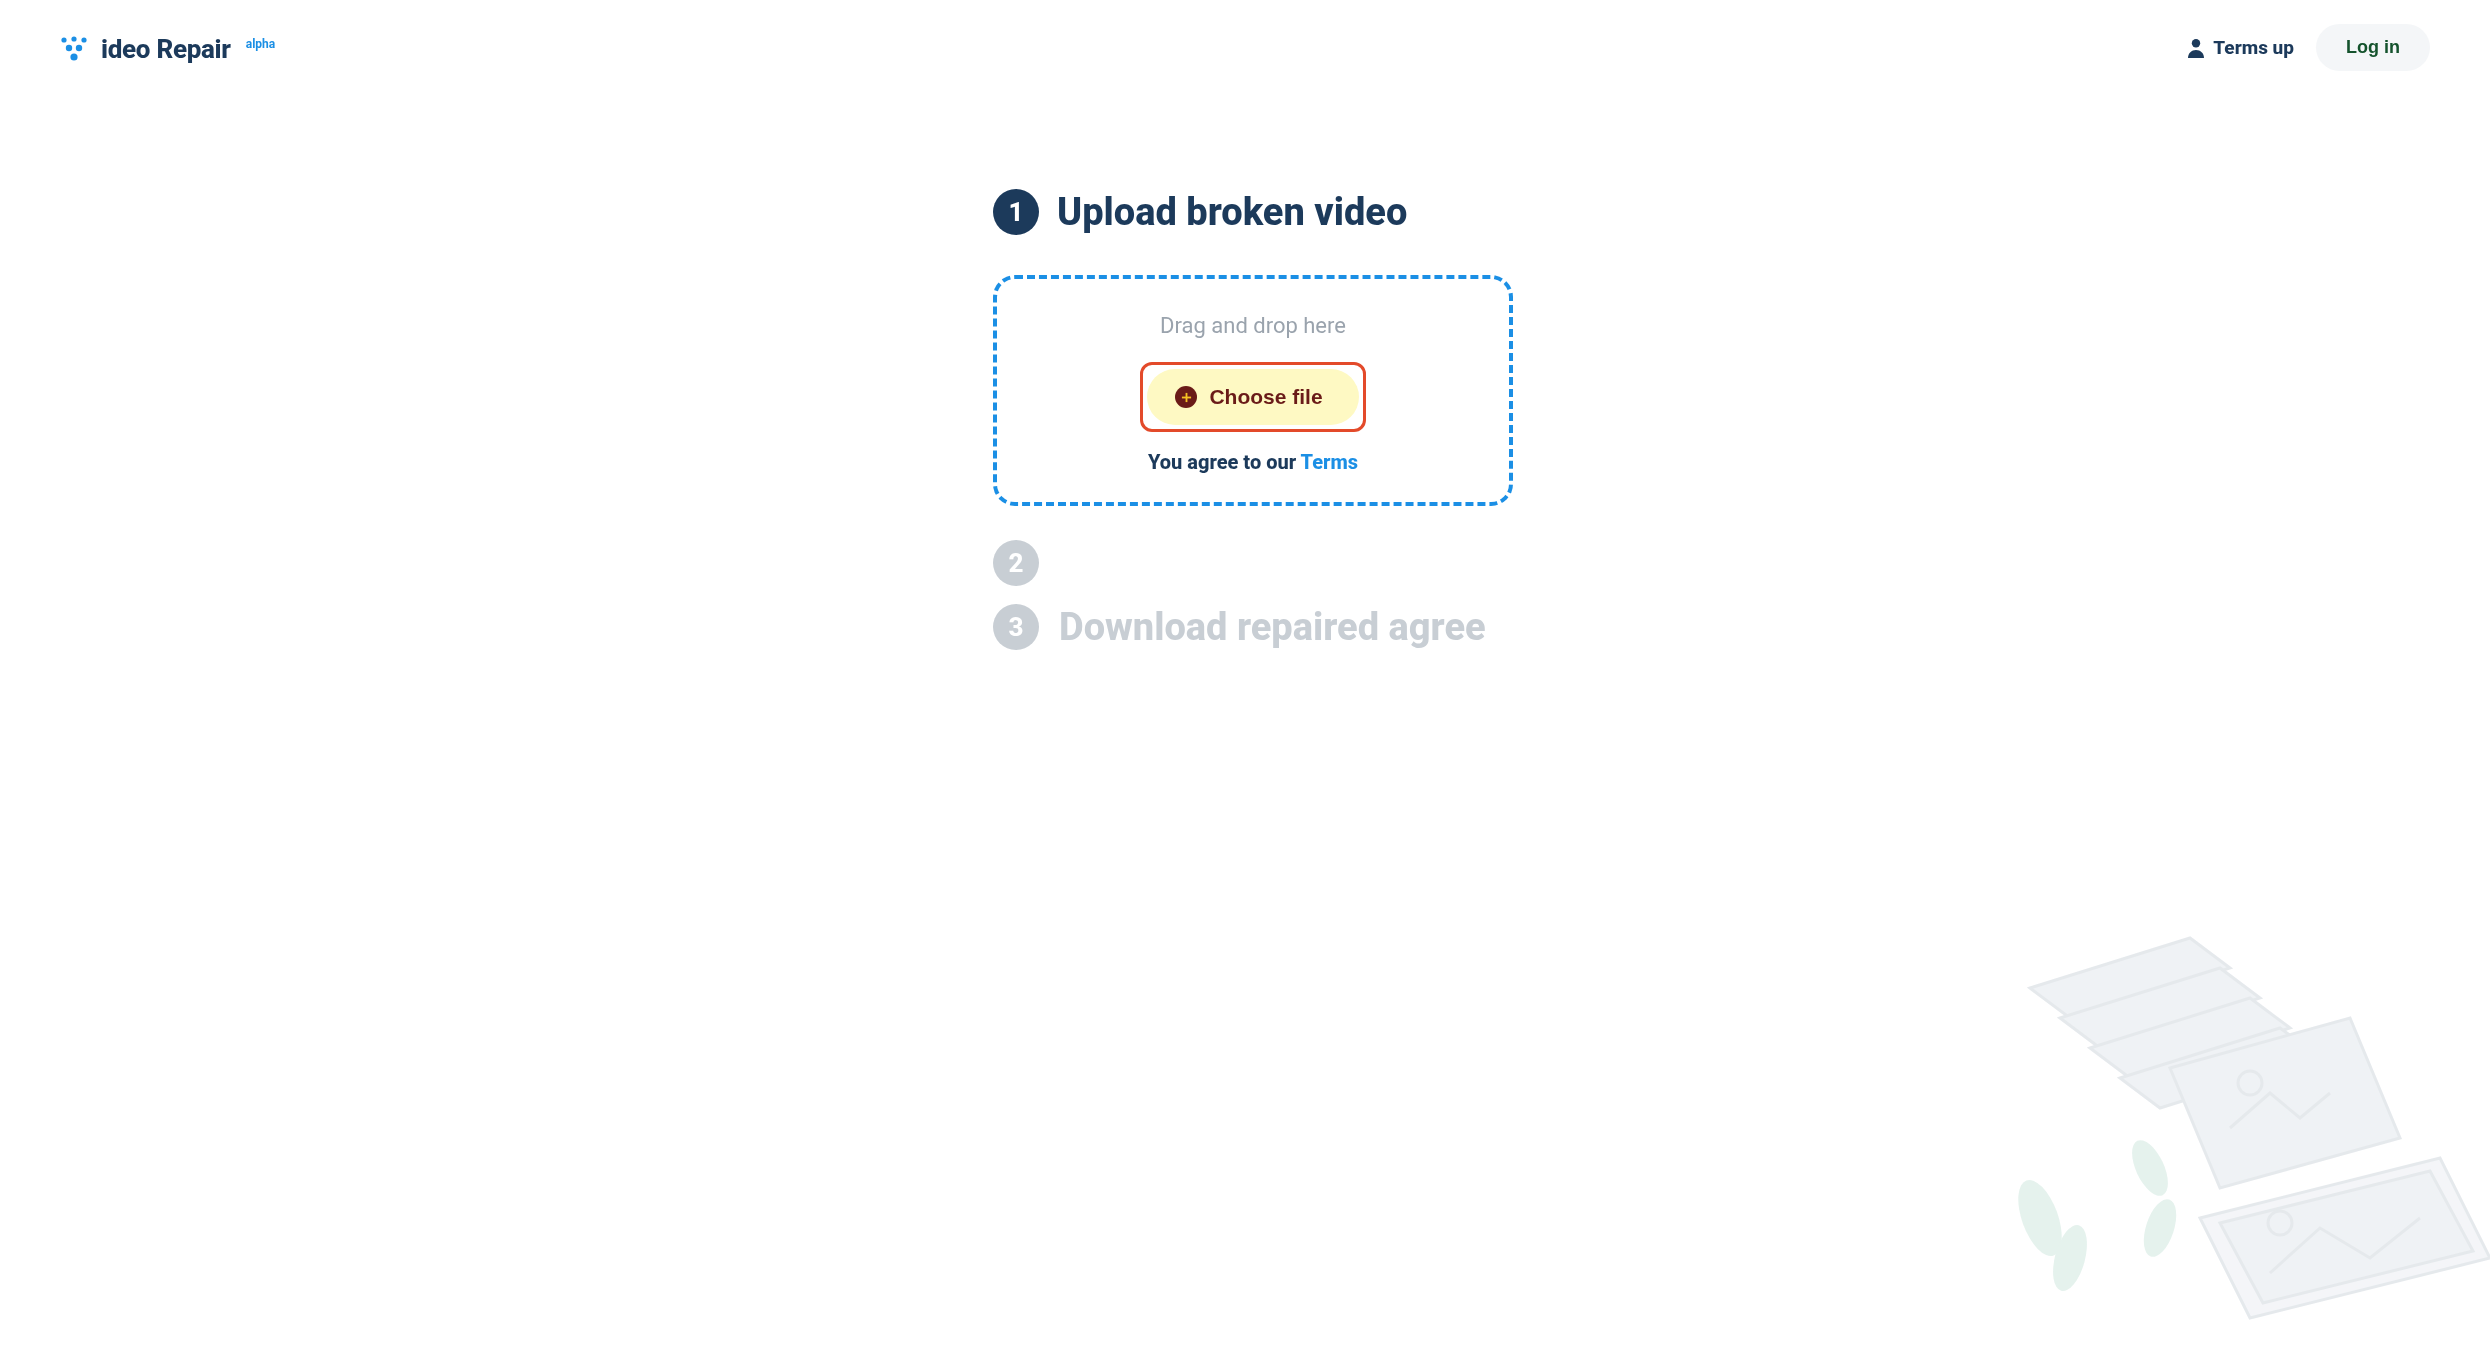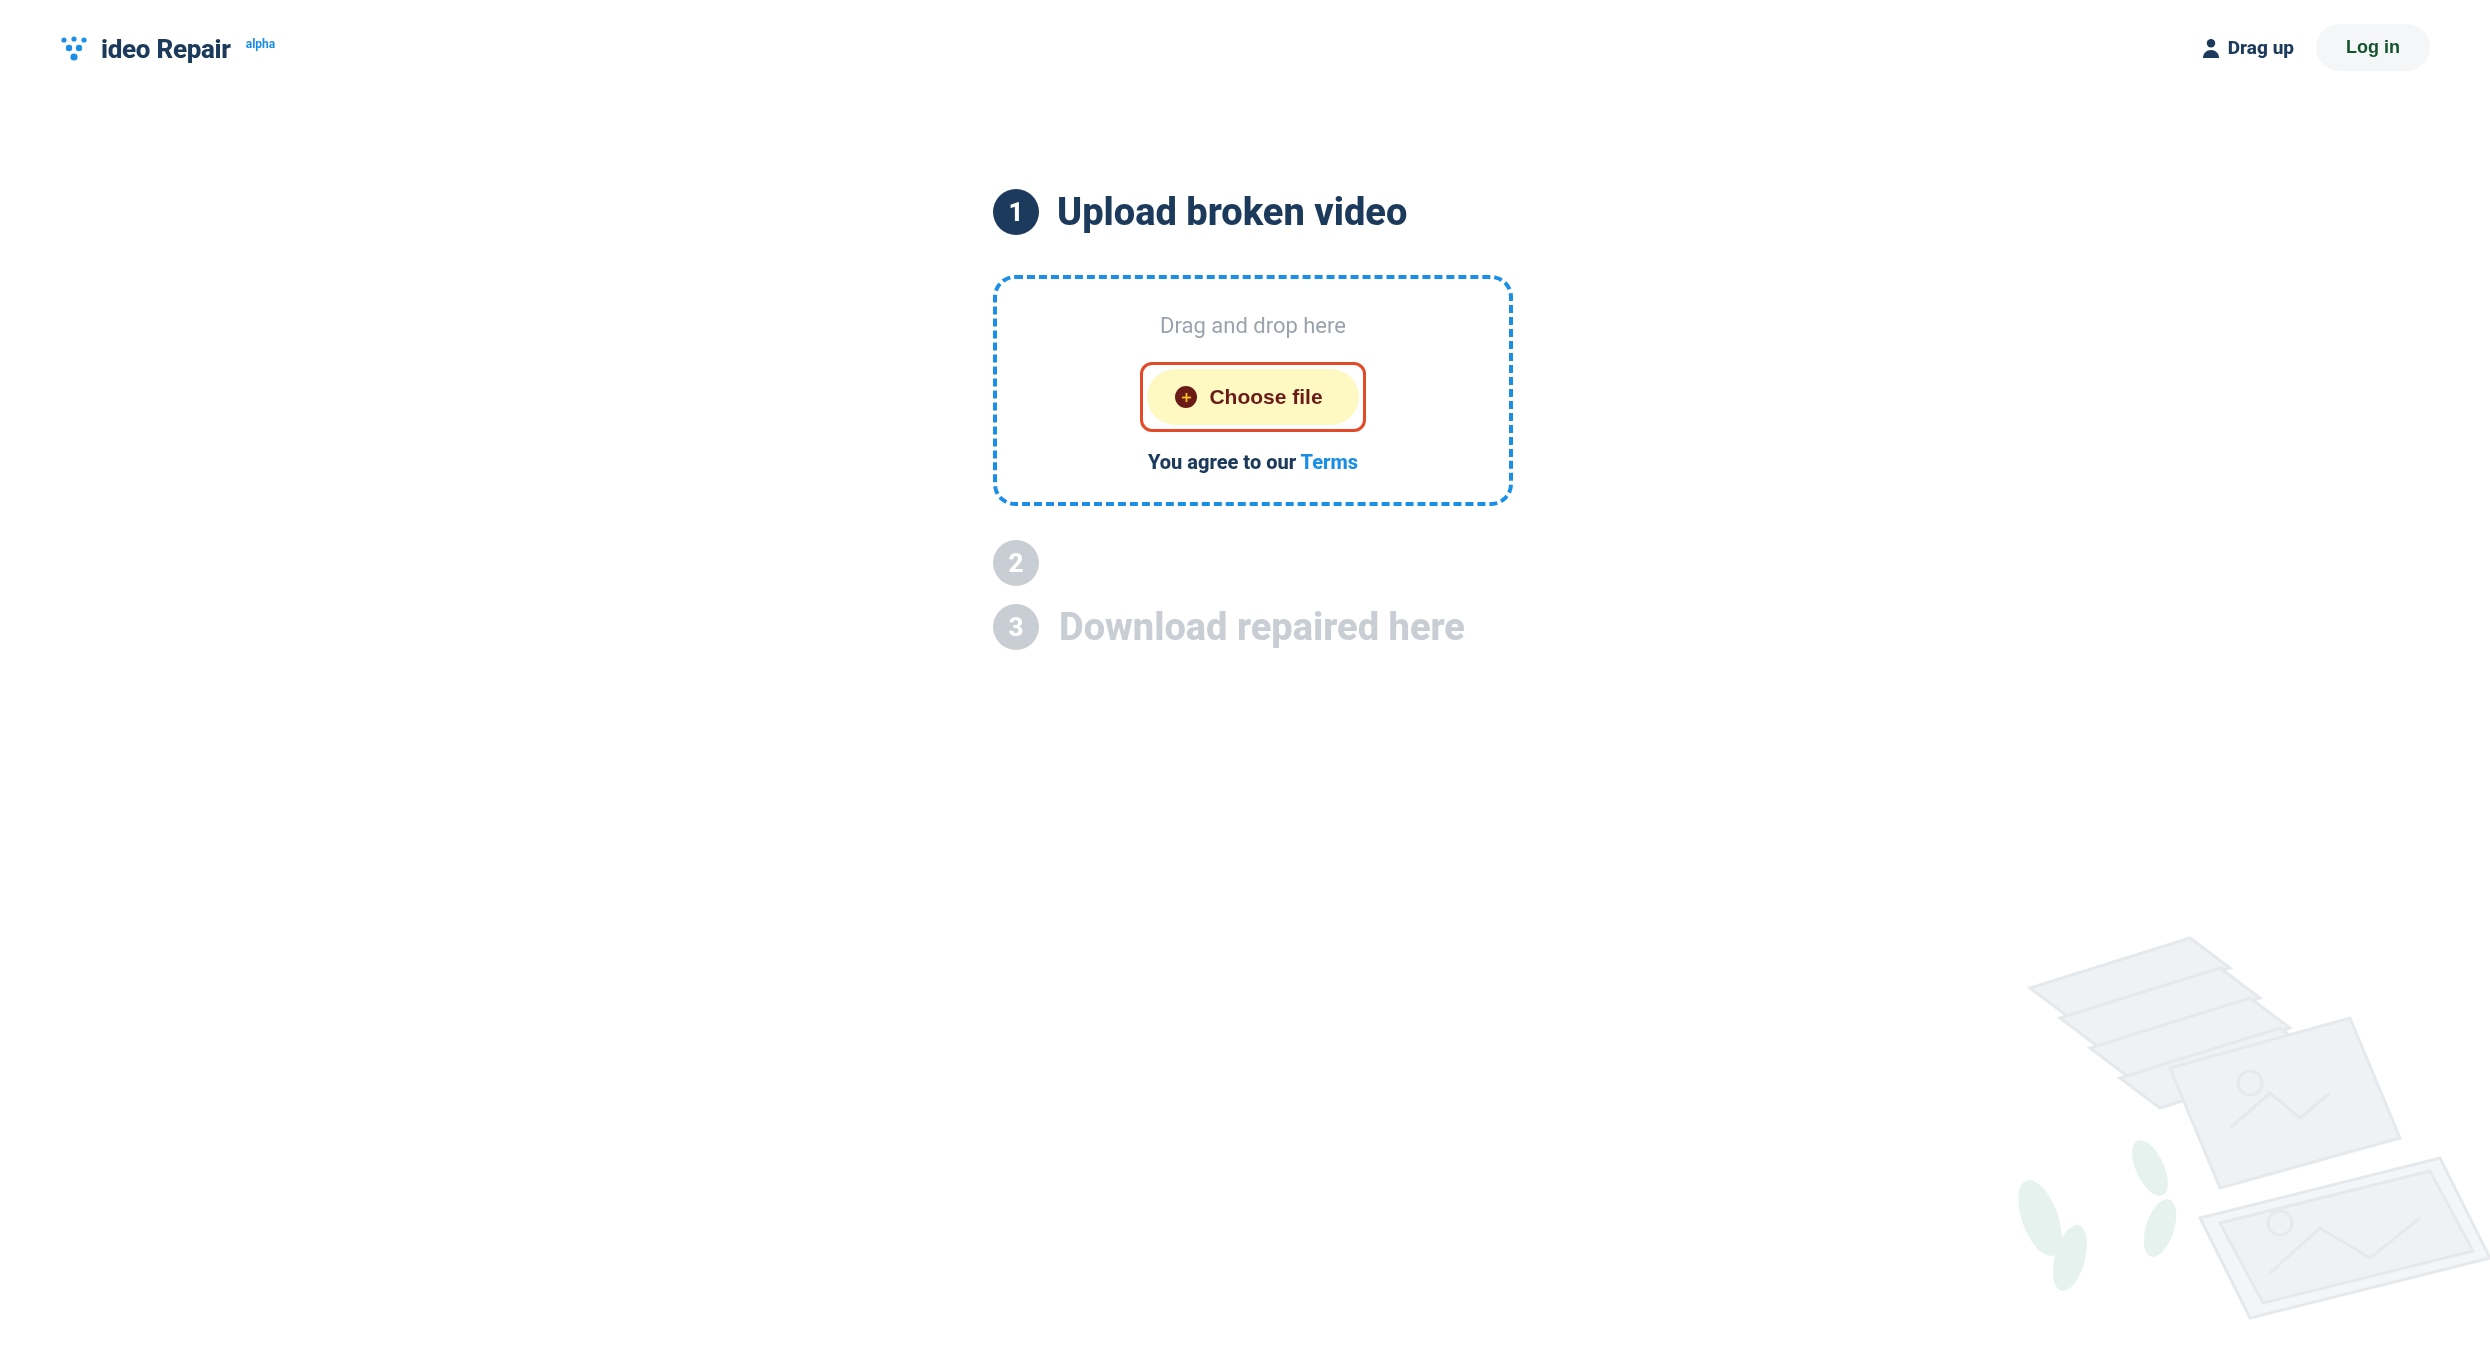--- a/index.html
+++ b/index.html
@@ -224,21 +224,21 @@
     <span class="logo-alpha">alpha</span>
   </div>
   <div class="header-right">
     <div class="signup">
       <span class="user-icon">
         <svg viewBox="0 0 18 20" width="18" height="20" fill="#1c3a5b">
           <circle cx="9" cy="5.2" r="4.2"></circle>
           <path d="M1 20c0-4.8 3.6-8 8-8s8 3.2 8 8H1z"></path>
         </svg>
       </span>
-      <span>Drag up</span>
+      <span>Terms up</span>
     </div>
     <button class="login-btn">Log in</button>
   </div>
 </div>
 
 <div class="main">
 
   <div class="step-heading">
     <div class="step-badge">1</div>
     <div class="step-title">Upload broken video</div>
@@ -263,21 +263,21 @@
       <span>You agree to our </span><span class="terms">Terms</span>
     </div>
   </div>
 
   <div class="step-row">
     <div class="step-badge inactive">2</div>
   </div>
 
   <div class="step-row">
     <div class="step-badge inactive">3</div>
-    <div class="step-title inactive">Download repaired here</div>
+    <div class="step-title inactive">Download repaired agree</div>
   </div>
 
 </div>
 
 <div class="bg-illustration">
   <svg viewBox="0 0 560 480" width="560" height="480">
     <g fill="#eef1f4" stroke="#e3e7eb" stroke-width="3">
 
       <polygon points="60,70 220,20 260,50 100,100"></polygon>
       <polygon points="90,100 250,50 290,80 130,130"></polygon>

